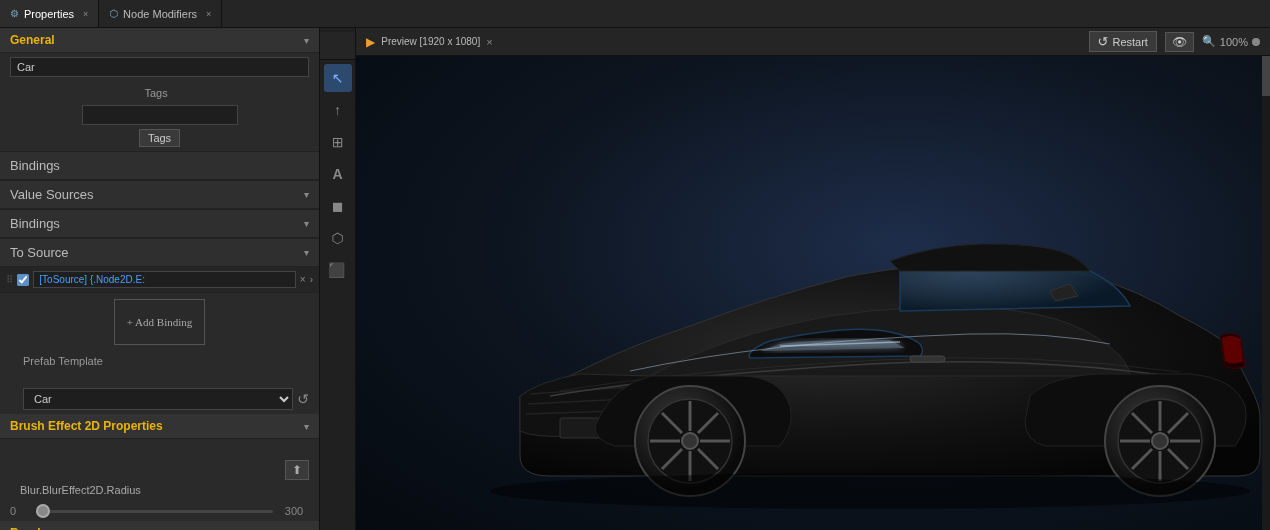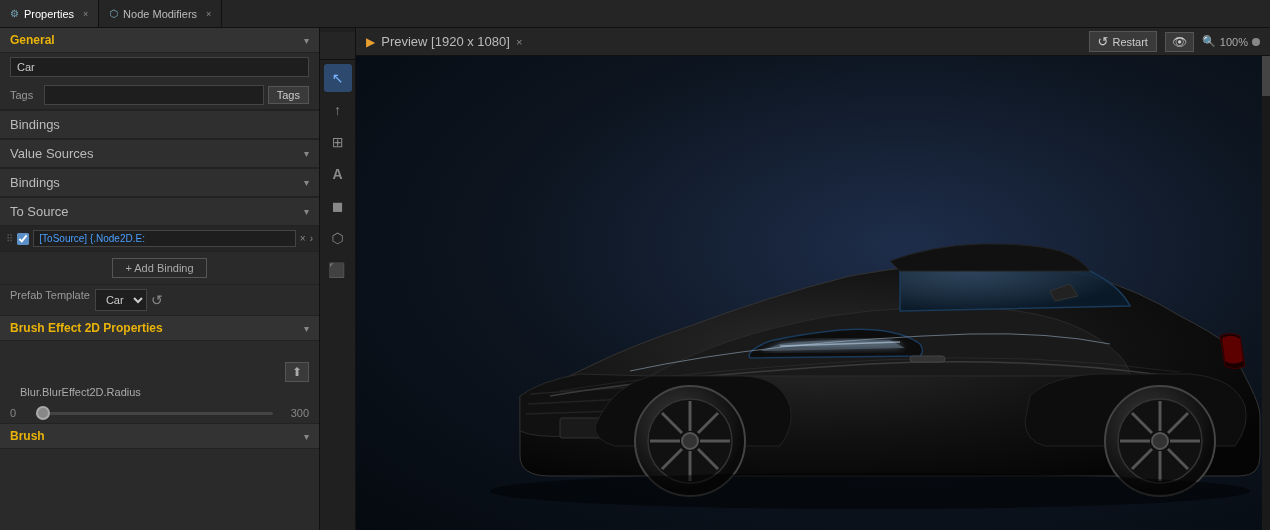--- a/index.html
+++ b/index.html
@@ -111,20 +111,21 @@
       width: 100%;
       outline: none;
     }
 
     
     .tags-row {
       display: flex;
       align-items: center;
       gap: 4px;
       padding: 4px 10px;
+      flex-direction: column;
     }
     .tags-input {
       flex: 1;
       background: #1e1e1e;
       border: 1px solid #444;
       color: #ccc;
       padding: 3px 6px;
       font-size: 11px;
       outline: none;
     }
@@ -196,33 +197,35 @@
       color: #888;
       font-size: 10px;
       cursor: pointer;
     }
 
     
     .add-binding-btn {
       background: transparent;
       border: 1px solid #555;
       color: #aaa;
-      padding: 3px 12px;
+      padding: 16px 12px;
       font-size: 11px;
       cursor: pointer;
       margin: 6px auto;
       display: block;
+      font-family: Liberation Serif, serif;
     }
 
     
     .prefab-row {
       padding: 4px 10px;
       display: flex;
-      flex-direction: row;
-      gap: 5px;
+      flex-direction: column;
+      gap: 21px;
+      margin-left: 13px;
     }
     .prefab-label {
       color: #999;
       font-size: 11px;
     }
     .prefab-select-row {
       display: flex;
       align-items: center;
       gap: 4px;
     }
@@ -288,21 +291,21 @@
       background: #888;
       border-radius: 50%;
       border: 2px solid #aaa;
       transform: translateX(-50%);
       cursor: pointer;
     }
     .slider-max {
       color: #888;
       font-size: 11px;
       width: 30px;
-      text-align: right;
+      text-align: center;
     }
 
     
     .upload-btn {
       background: #3a3a3a;
       border: 1px solid #555;
       color: #aaa;
       font-size: 12px;
       cursor: pointer;
       padding: 2px 6px;
@@ -353,21 +356,21 @@
       padding: 0 10px;
       height: 28px;
       flex-shrink: 0;
     }
     .preview-title {
       display: flex;
       align-items: center;
       gap: 6px;
     }
     .preview-title .icon { color: #e8a030; font-size: 12px; }
-    .preview-title .label { font-size: 13px; color: #bbb; }
+    .preview-title .label { font-size: 10px; color: #bbb; }
     .preview-controls {
       display: flex;
       align-items: center;
       gap: 8px;
     }
     .restart-btn {
       display: flex;
       align-items: center;
       gap: 4px;
       background: #3a3a3a;

